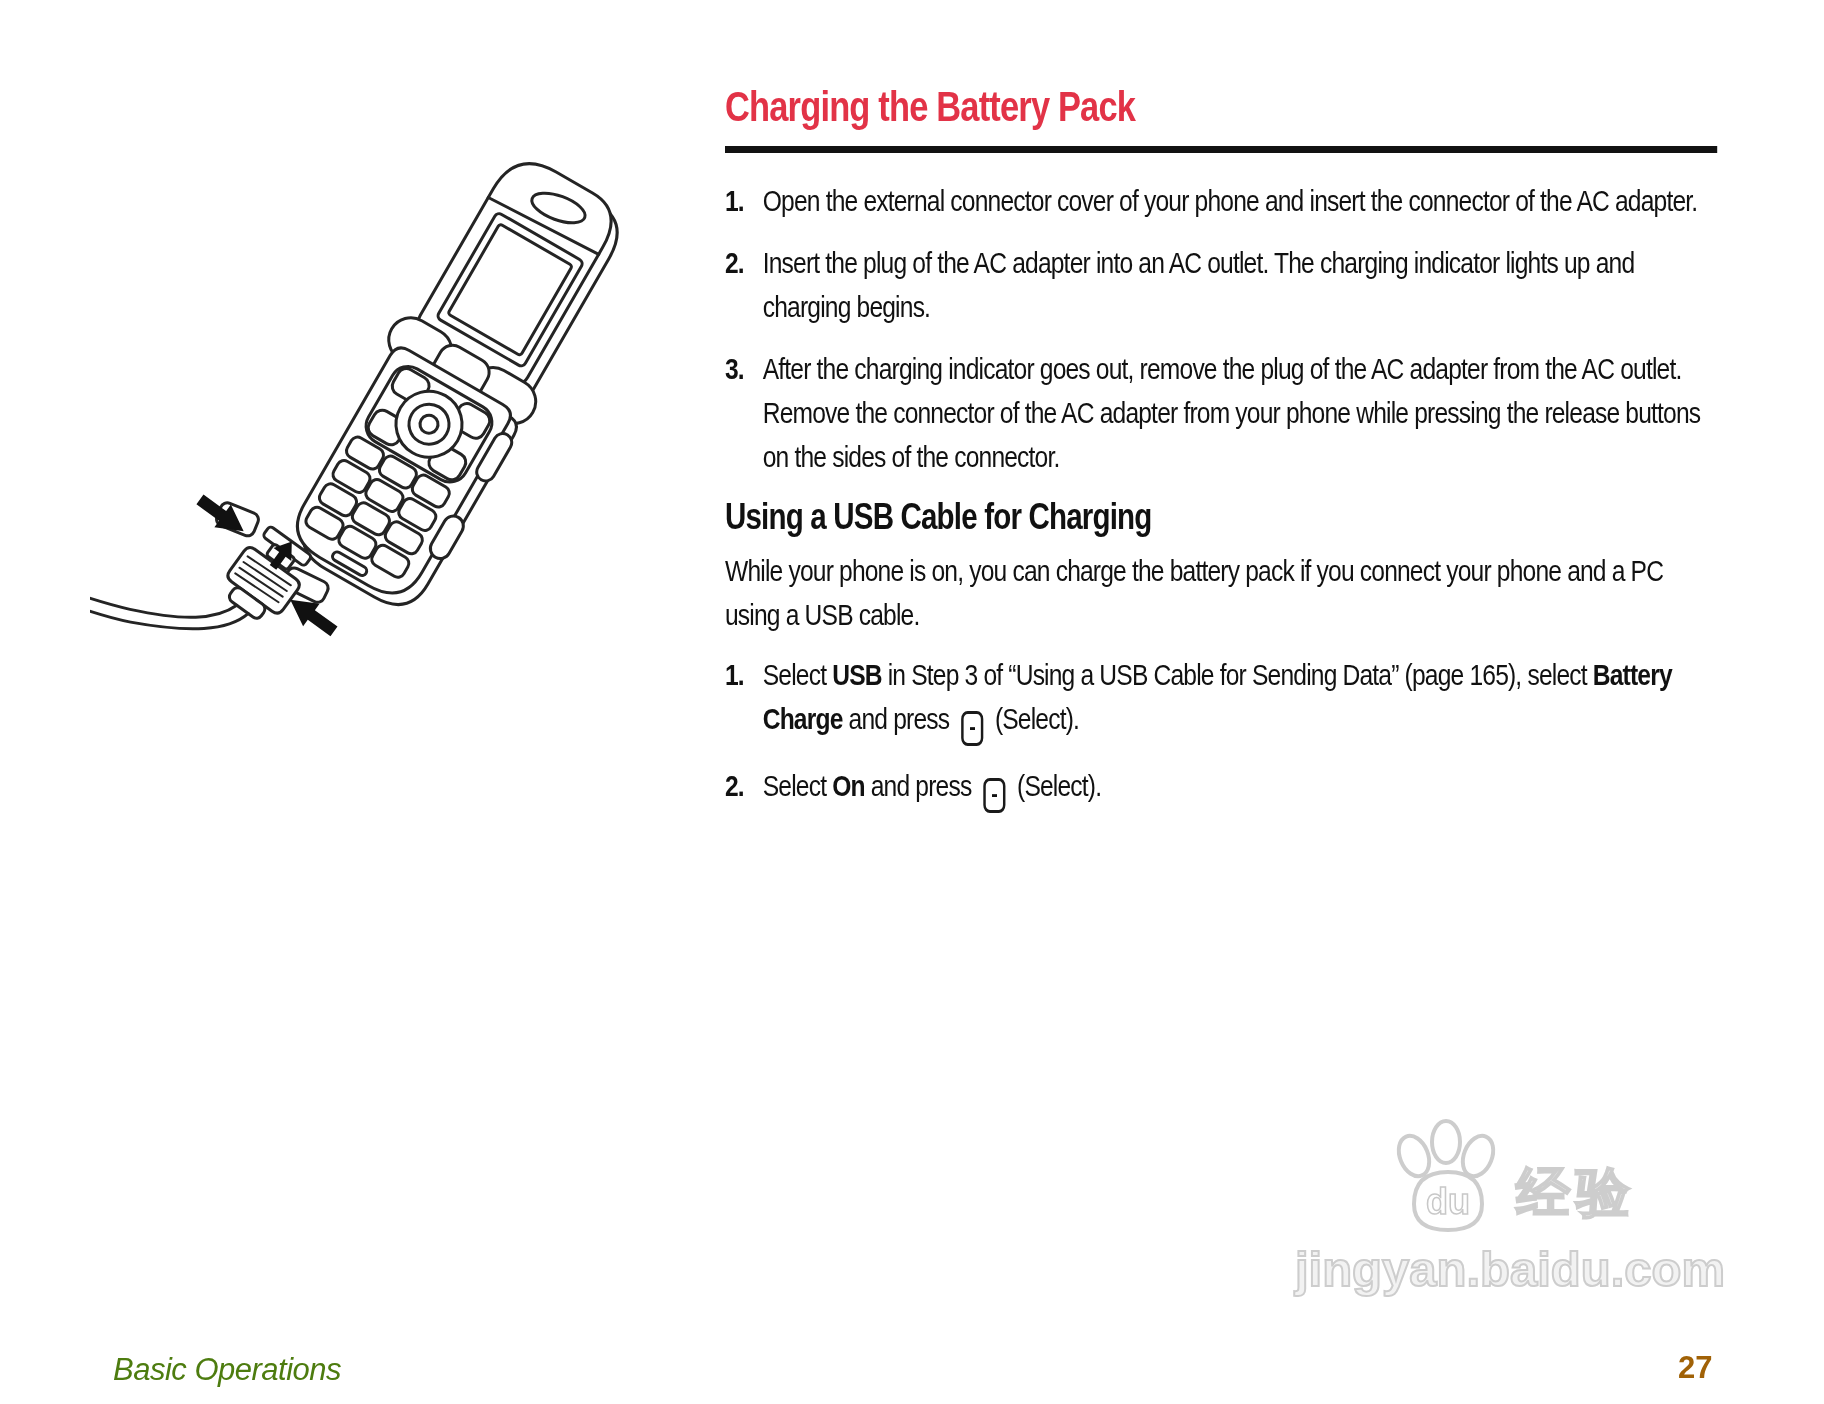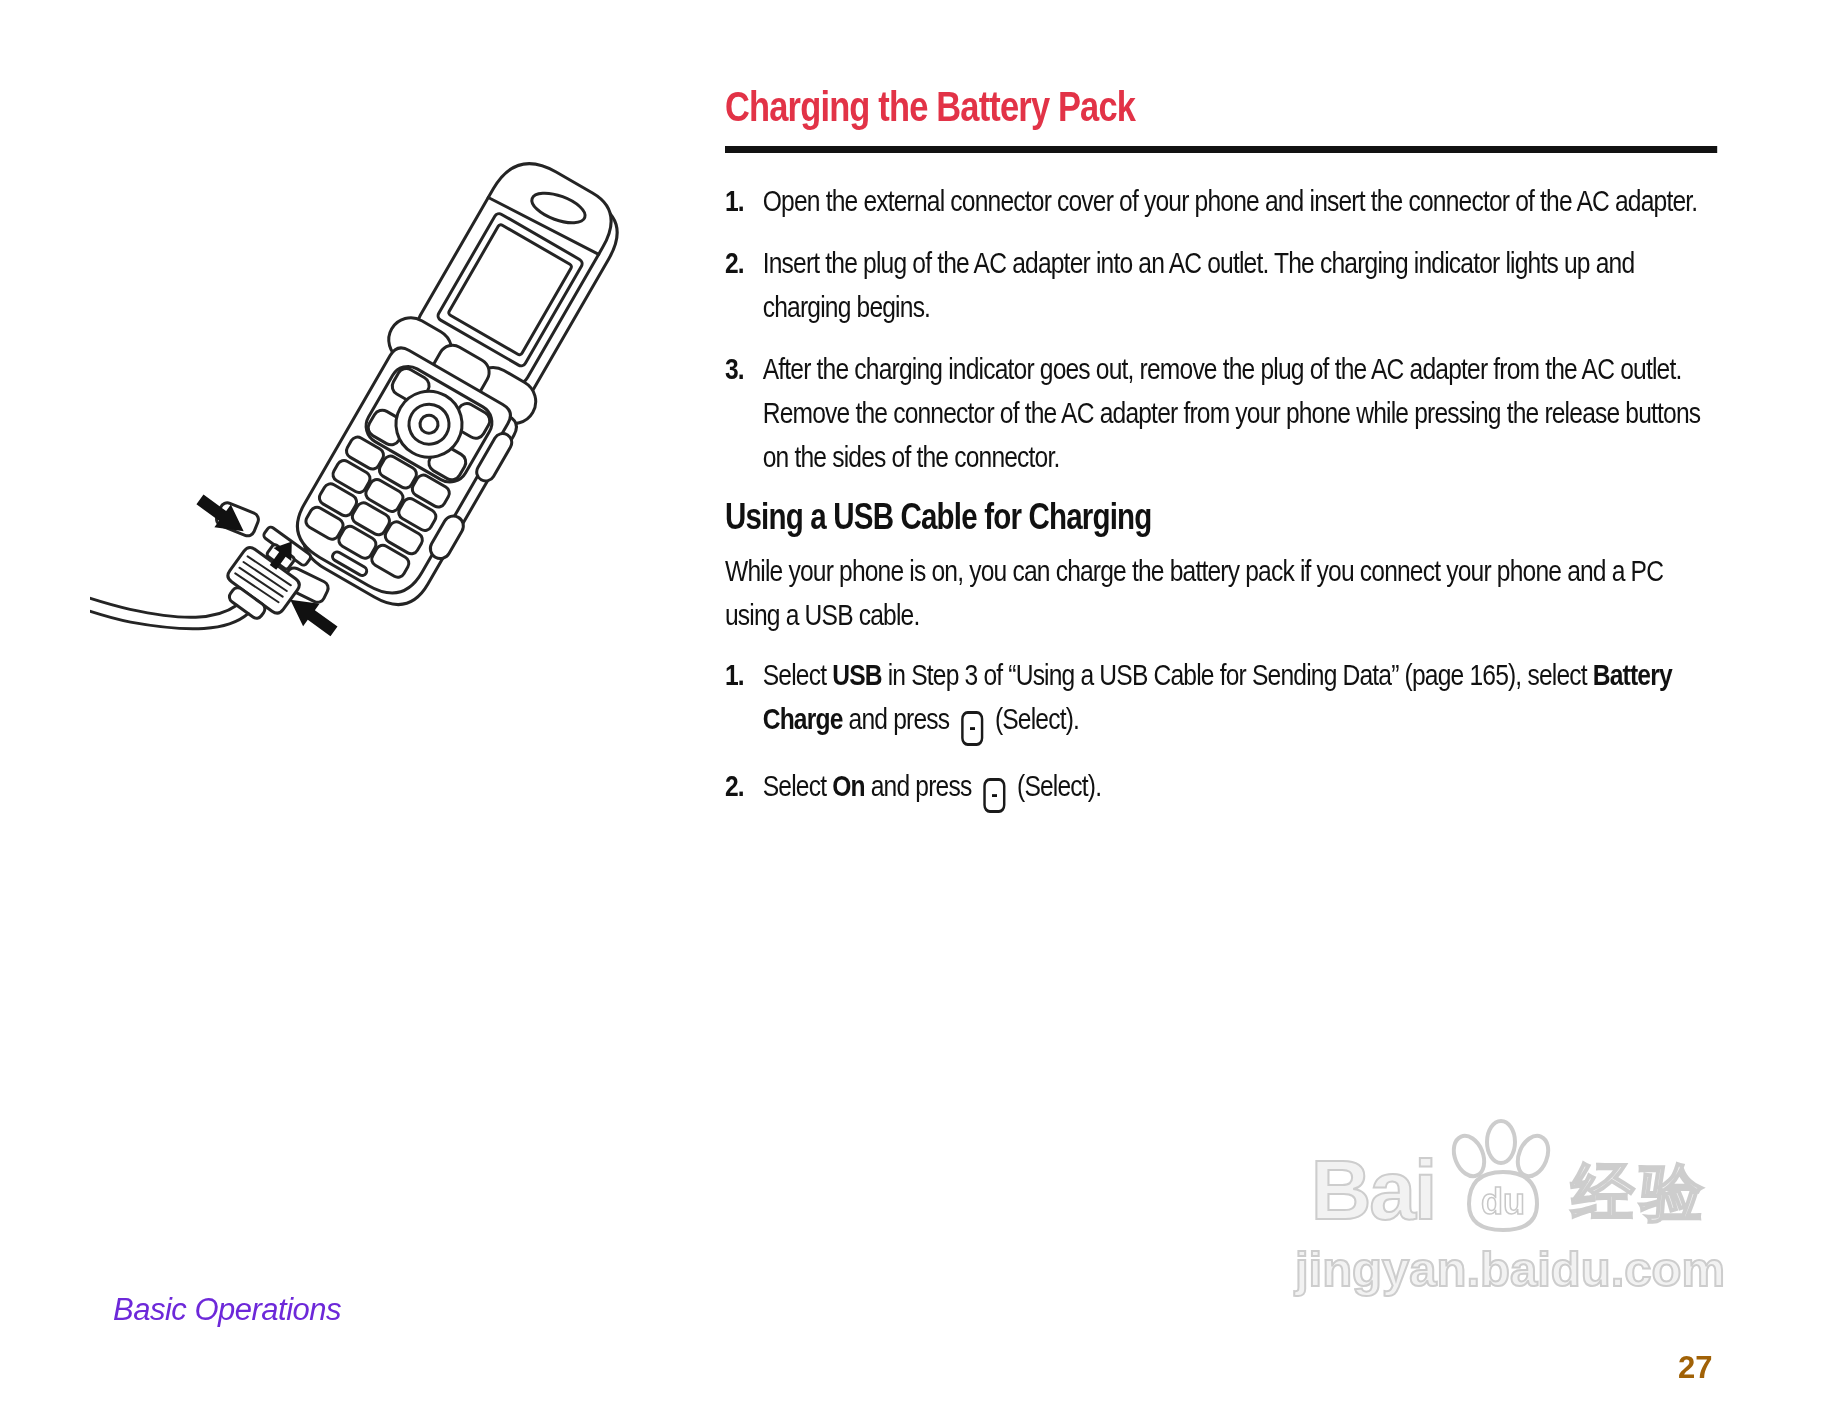--- a/index.html
+++ b/index.html
@@ -31,36 +31,36 @@
   ol.steps2{margin-top:16px;}
   .keybtn{
     display:inline-block; width:21px; height:29px; line-height:25px;
     border:3px solid #1a1a1a; border-radius:8px; text-align:center;
     font-size:24px; font-weight:bold; margin:0 7px; vertical-align:-6px;
   }
   
   .illustration{position:absolute; left:90px; top:120px;}
   
   .footer-section{
-    position:absolute; left:113px; top:1292px; font-size:31px;
-    font-style:italic; letter-spacing:-0.5px; color:#6d28d9;
+    position:absolute; left:113px; top:1352px; font-size:31px;
+    font-style:italic; letter-spacing:-0.5px; color:#4d7c0f;
   }
   .page-number{
     position:absolute; left:1678px; top:1350px; font-size:31px;
     font-weight:bold; color:#a16207; z-index:5;
   }
   
   .watermark{
     position:absolute; left:1280px; top:1118px; width:460px; z-index:1;
     text-align:center; color:#f2f2f2; -webkit-text-stroke:2px #cdcdcd;
     font-weight:bold; user-select:none;
   }
   .wm-row1{display:flex; justify-content:center; align-items:flex-end; gap:4px;}
   .wm-bai{font-size:84px; line-height:84px; letter-spacing:-2px;}
-  .wm-cn{font-size:63px; line-height:80px; letter-spacing:6px;}
+  .wm-cn{font-size:54px; line-height:80px; letter-spacing:6px;}
   .wm-paw{margin-bottom:-10px;}
   .wm-url{font-size:49px; line-height:54px; margin-top:10px; letter-spacing:0px;}
 </style>
 </head>
 <body>
 
 <div class="page">
 
   <svg class="illustration" width="560" height="580" viewBox="0 0 560 580" aria-hidden="true">
     <g transform="translate(480,60) rotate(30)" stroke="#242424" fill="#ffffff" stroke-width="3" stroke-linejoin="round" stroke-linecap="round">
@@ -165,21 +165,20 @@
           <span class="txt"><span>Select </span><span class="b">On</span><span> and press </span><span class="keybtn">-</span><span> (Select).</span></span>
         </li>
       </ol>
   </div>
 
   <div class="footer-section">Basic Operations</div>
   <div class="page-number">27</div>
 
   <div class="watermark">
     <div class="wm-row1">
-      <span class="wm-bai">Bai</span>
       <svg class="wm-paw" width="128" height="124" viewBox="0 0 128 124">
         <g stroke="#cdcdcd" stroke-width="4" fill="#ffffff">
           <ellipse cx="30" cy="38" rx="14" ry="21" transform="rotate(-22 30 38)"></ellipse>
           <ellipse cx="62" cy="24" rx="14" ry="21"></ellipse>
           <ellipse cx="94" cy="38" rx="14" ry="21" transform="rotate(22 94 38)"></ellipse>
           <path d="M 30 86 Q 30 54 64 54 Q 98 54 98 86 Q 98 112 64 112 Q 30 112 30 86 Z"></path>
         </g>
         <text x="64" y="96" text-anchor="middle" font-family="Liberation Sans, sans-serif" font-size="36" font-weight="bold" fill="#ffffff" stroke="#c8c8c8" stroke-width="1.5">du</text>
       </svg>
       <span class="wm-cn">经验</span>

